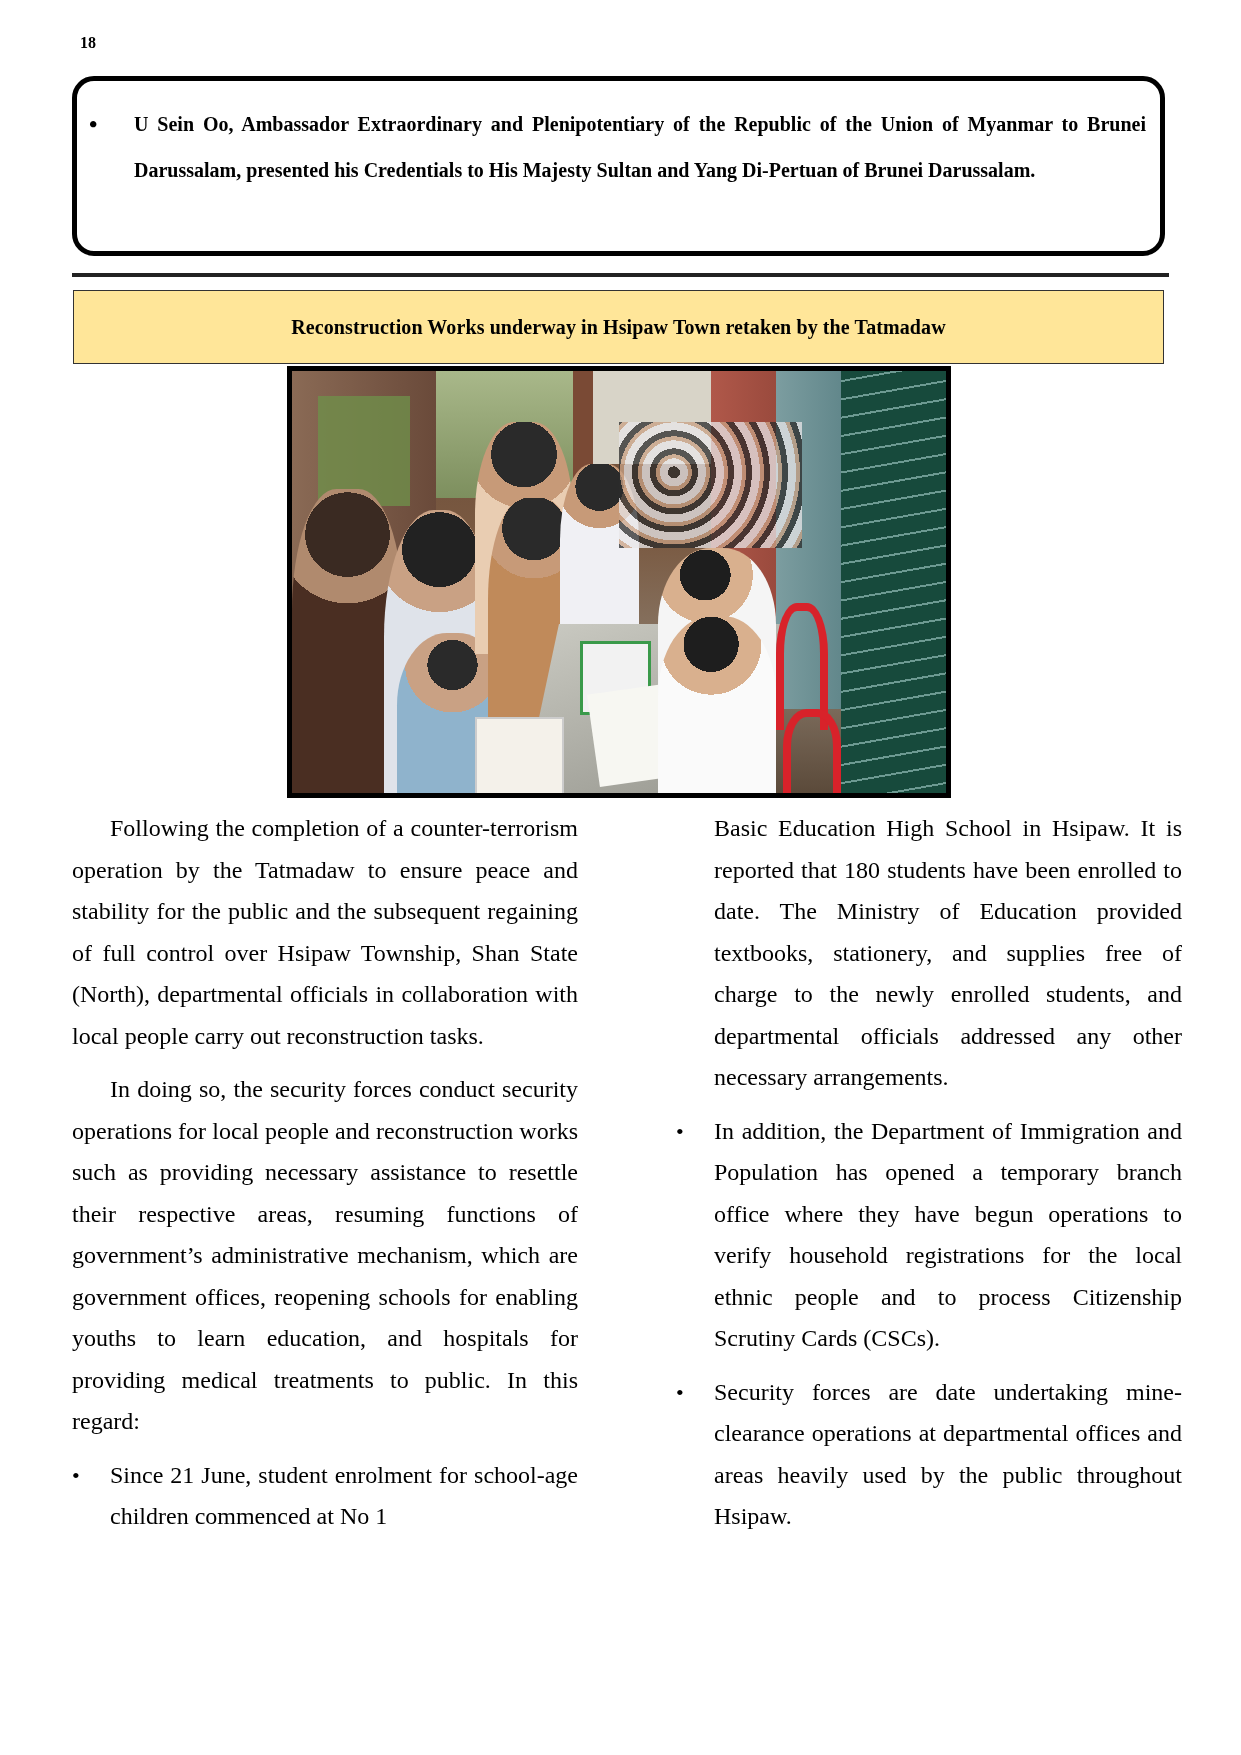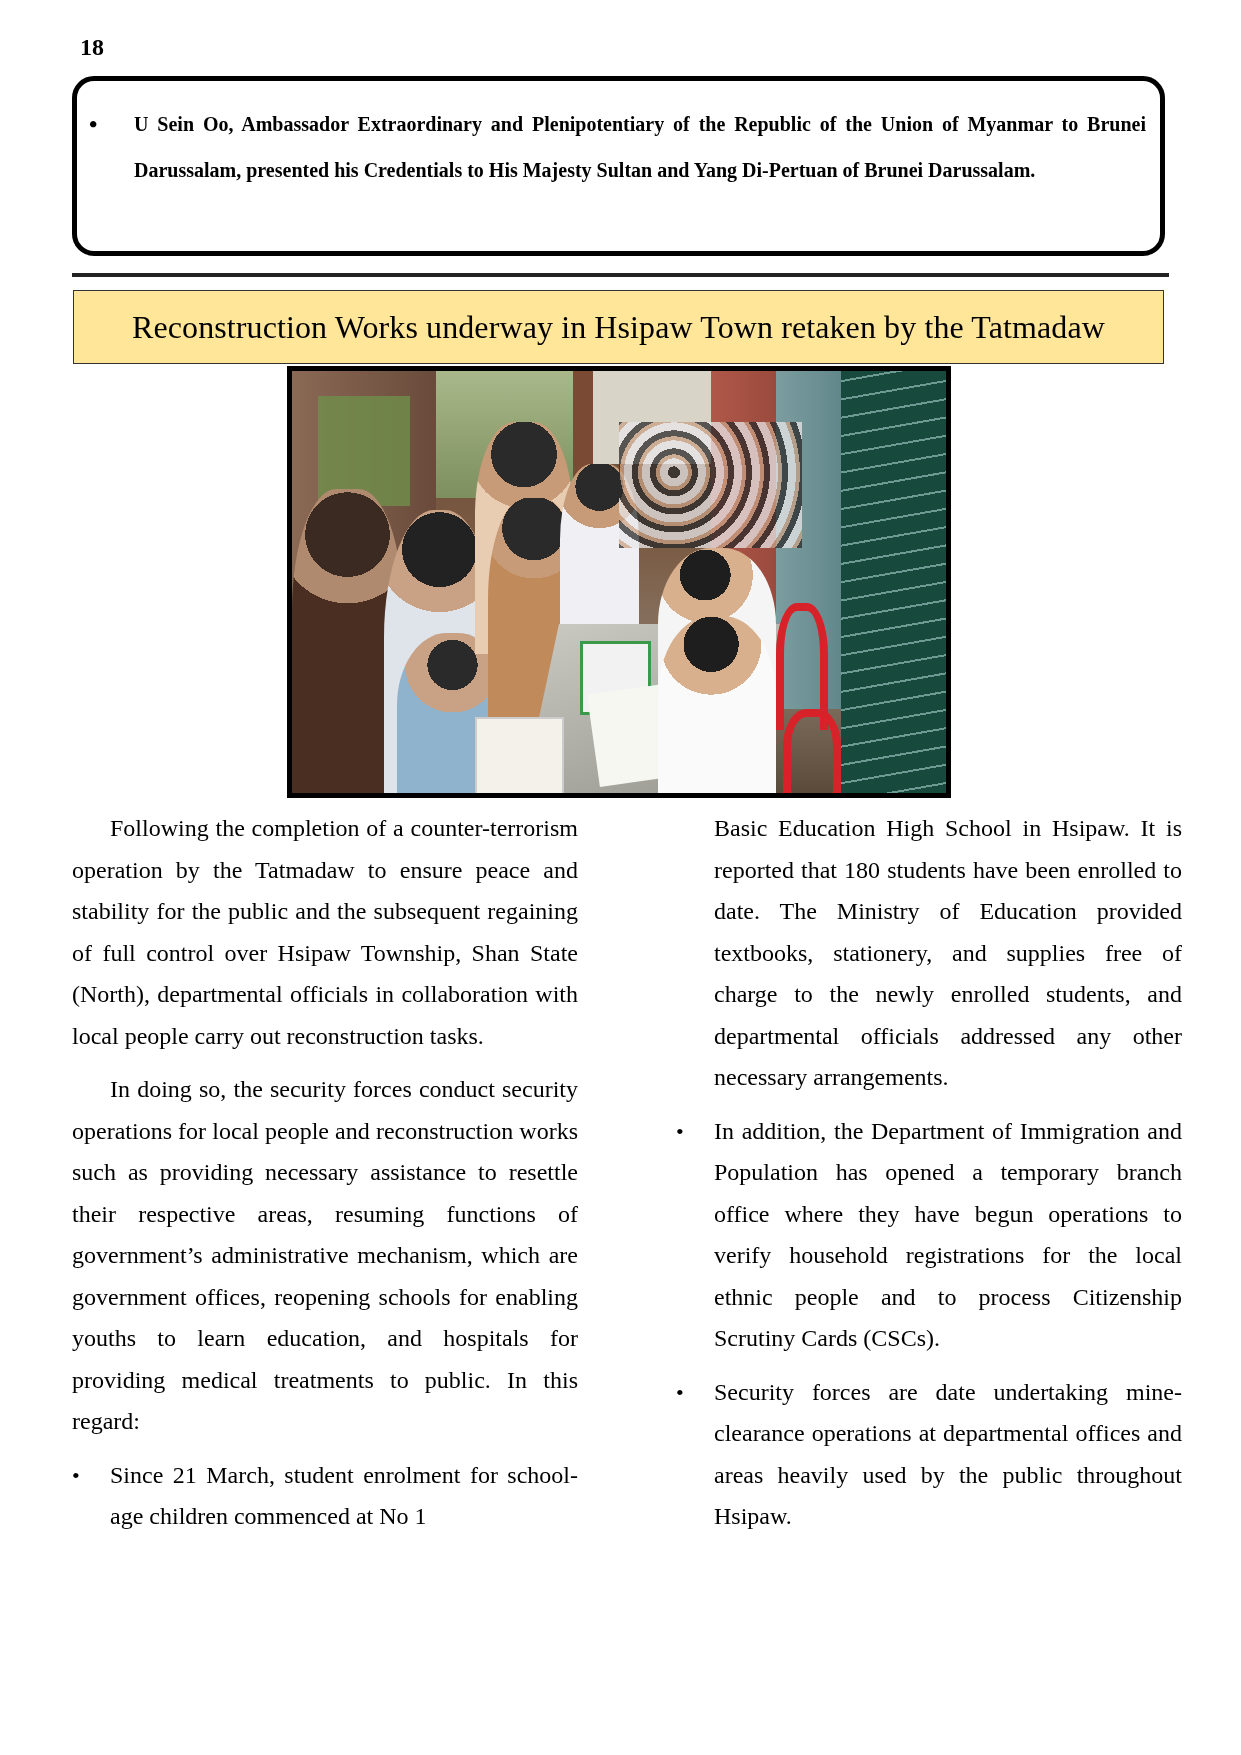--- a/index.html
+++ b/index.html
@@ -2,21 +2,21 @@
 <html><head>
   <meta charset="utf-8">
   <style>
     html, body { margin: 0; padding: 0; background: #ffffff; }
     body {
       width: 1241px; height: 1755px; position: relative; overflow: hidden;
       font-family: "Liberation Serif", "DejaVu Serif", serif; color: #000;
     }
     .page-number {
       position: absolute; left: 80px; top: 34px;
-      font-size: 24px; font-weight: bold;
+      font-size: 16px; font-weight: bold;
     }
     .credentials-box {
       position: absolute; left: 72px; top: 76px; width: 1093px; height: 180px;
       border: 5px solid #000; border-radius: 22px; box-sizing: border-box;
     }
     .credentials-box .bullet-row { position: absolute; left: 12px; top: 20px; right: 14px; display: flex; }
     .credentials-box .bullet {
       width: 45px; flex: none; font-size: 24px; font-weight: bold; line-height: 46px;
     }
     .credentials-box .text {
@@ -25,21 +25,21 @@
     }
     .rule {
       position: absolute; left: 72px; top: 273px; width: 1097px; height: 4px; background: #222;
     }
     .headline-banner {
       position: absolute; left: 73px; top: 290px; width: 1091px; height: 74px;
       background: #ffe699; border: 1.5px solid #333; box-sizing: border-box;
       display: flex; align-items: center; justify-content: center;
     }
     .headline-banner .title {
-      font-size: 32px; font-weight: normal; letter-spacing: 0.1px;
+      font-size: 20px; font-weight: bold; letter-spacing: 0.1px;
     }
     .photo-frame {
       position: absolute; left: 287px; top: 366px; width: 664px; height: 432px;
       background: #000; box-sizing: border-box; padding: 5px;
     }
     .photo {
       position: relative; width: 100%; height: 100%; overflow: hidden;
       background: linear-gradient(180deg, #6b4a36 0%, #7a5a42 40%, #8a7a6a 70%, #5b4a3a 100%);
     }
     .photo .p { position: absolute; }
@@ -105,21 +105,21 @@
     <div class="p" style="left:74%;top:55%;width:8%;height:30%;border:8px solid #d8222a;border-bottom:none;border-radius:40% 40% 0 0;box-sizing:border-box;"></div>
     <div class="p" style="left:75%;top:80%;width:9%;height:22%;border:8px solid #d8222a;border-bottom:none;border-radius:40% 40% 0 0;box-sizing:border-box;"></div>
   </div>
 </div>
 
 <div class="col col-left">
   <p class="para">Following the completion of a counter-terrorism operation by the Tatmadaw to ensure peace and stability for the public and the subsequent regaining of full control over Hsipaw Township, Shan State (North), departmental officials in collaboration with local people carry out reconstruction tasks.</p>
   <p class="para">In doing so, the security forces conduct security operations for local people and reconstruction works such as providing necessary assistance to resettle their respective areas, resuming functions of government’s administrative mechanism, which are government offices, reopening schools for enabling youths to learn education, and hospitals for providing medical treatments to public. In this regard:</p>
   <div class="bullet-item">
     <span class="dot">•</span>
-    <span class="btext">Since 21 March, student enrolment for school-age children commenced at No 1</span>
+    <span class="btext">Since 21 June, student enrolment for school-age children commenced at No 1</span>
   </div>
 </div>
 
 <div class="col col-right">
   <p class="para cont">Basic Education High School in Hsipaw. It is reported that 180 students have been enrolled to date. The Ministry of Education provided textbooks, stationery, and supplies free of charge to the newly enrolled students, and departmental officials addressed any other necessary arrangements.</p>
   <div class="bullet-item">
     <span class="dot">•</span>
     <span class="btext">In addition, the Department of Immigration and Population has opened a temporary branch office where they have begun operations to verify household registrations for the local ethnic people and to process Citizenship Scrutiny Cards (CSCs).</span>
   </div>
   <div class="bullet-item">

